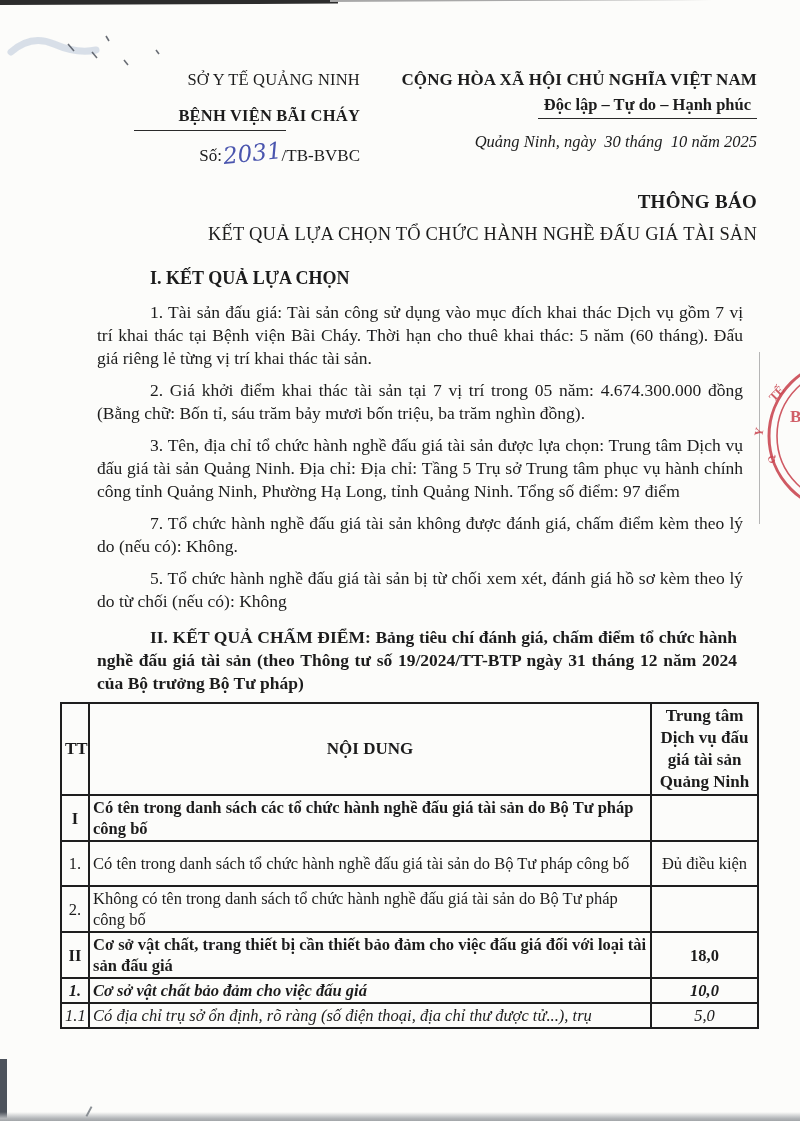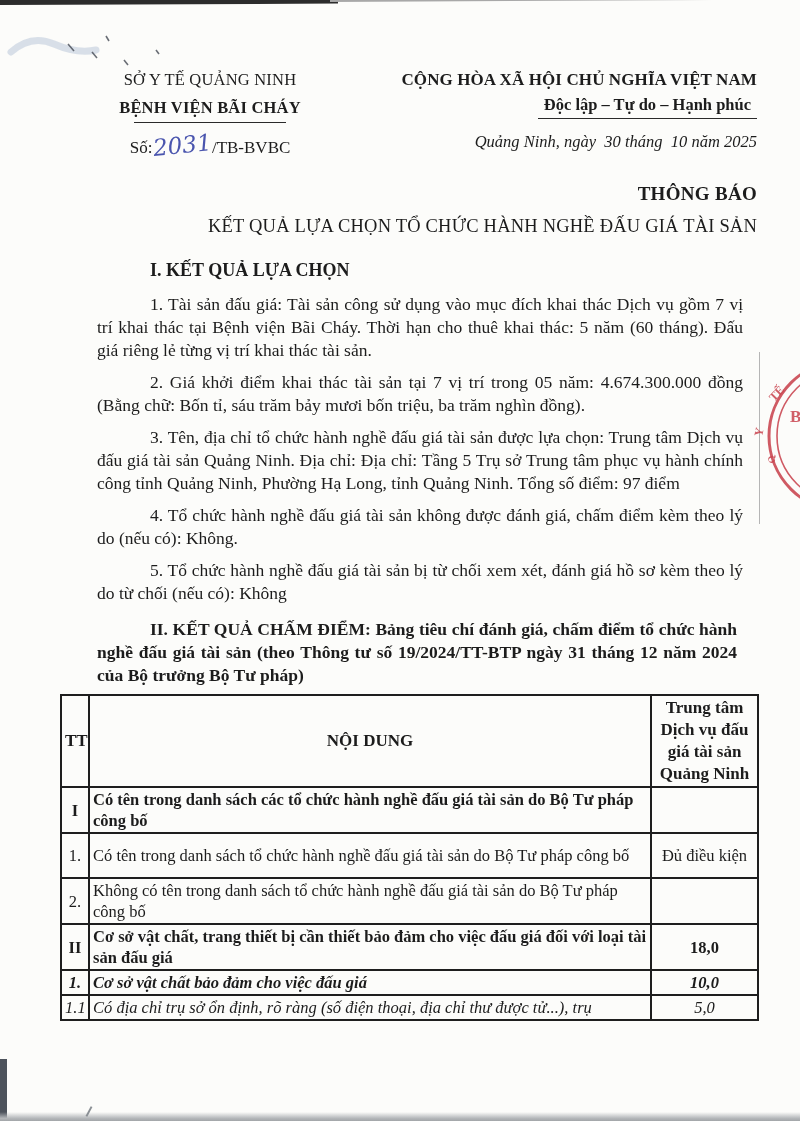--- a/index.html
+++ b/index.html
@@ -19,24 +19,24 @@
   .pen-mark-bottom{position:absolute;left:88px;top:1106px;width:2px;height:11px;background:#8a8f94;
         transform:rotate(28deg);}
 
   
   .seal{position:absolute;right:0;top:362px;width:46px;height:150px;pointer-events:none;}
 
   
   .content{position:absolute;left:60px;top:0;width:697px;}
 
   .hdr{display:flex;margin-top:70px;}
-  .hdr-left{width:300px;text-align:center;}
+  .hdr-left{width:300px;text-align:right;}
   .hdr-right{flex:1;text-align:right;}
   .org-parent{font-size:16.5px;letter-spacing:.2px;}
-  .org-name{font-size:16.5px;font-weight:bold;margin-top:8px;letter-spacing:.2px;}
+  .org-name{font-size:16.5px;font-weight:bold;margin-top:16px;letter-spacing:.2px;}
   .org-underline{width:152px;border-bottom:1.5px solid #2a2a2a;margin:4px auto 0;}
   .doc-number{margin-top:15px;font-size:17px;}
   .hand{display:inline-block;font-style:italic;color:#4a55ae;font-size:23px;line-height:14px;
         transform:rotate(-6deg);margin:0 0 0 1px;font-family:"DejaVu Serif",serif;}
   .country{font-size:17px;font-weight:bold;letter-spacing:.1px;}
   .motto{display:inline-block;font-size:16.5px;font-weight:bold;margin-top:5px;
         padding:0 6px 3px;border-bottom:1.5px solid #2a2a2a;}
   .dateline{margin-top:13px;font-size:16.5px;font-style:italic;white-space:pre;}
 
   .title-block{margin-top:25px;text-align:right;}
@@ -107,21 +107,21 @@
     <div class="title-block">
       <div class="title1">THÔNG BÁO</div>
       <div class="title2">KẾT QUẢ LỰA CHỌN TỔ CHỨC HÀNH NGHỀ ĐẤU GIÁ TÀI SẢN</div>
     </div>
 
     <div class="bodytext">
       <div class="sec1-heading">I. KẾT QUẢ LỰA CHỌN</div>
       <p class="para">1. Tài sản đấu giá: Tài sản công sử dụng vào mục đích khai thác Dịch vụ gồm 7 vị trí khai thác tại Bệnh viện Bãi Cháy. Thời hạn cho thuê khai thác: 5 năm (60 tháng). Đấu giá riêng lẻ từng vị trí khai thác tài sản.</p>
       <p class="para">2. Giá khởi điểm khai thác tài sản tại 7 vị trí trong 05 năm: 4.674.300.000 đồng (Bằng chữ: Bốn tỉ, sáu trăm bảy mươi bốn triệu, ba trăm nghìn đồng).</p>
       <p class="para">3. Tên, địa chỉ tổ chức hành nghề đấu giá tài sản được lựa chọn: Trung tâm Dịch vụ đấu giá tài sản Quảng Ninh. Địa chỉ: Địa chỉ: Tầng 5 Trụ sở Trung tâm phục vụ hành chính công tỉnh Quảng Ninh, Phường Hạ Long, tỉnh Quảng Ninh. Tổng số điểm: 97 điểm</p>
-      <p class="para">4. Tổ chức hành nghề đấu giá tài sản không được đánh giá, chấm điểm kèm theo lý do (nếu có): Không.</p>
+      <p class="para">7. Tổ chức hành nghề đấu giá tài sản không được đánh giá, chấm điểm kèm theo lý do (nếu có): Không.</p>
       <p class="para">5. Tổ chức hành nghề đấu giá tài sản bị từ chối xem xét, đánh giá hồ sơ kèm theo lý do từ chối (nếu có): Không</p>
       <p class="sec2-heading">II. KẾT QUẢ CHẤM ĐIỂM: Bảng tiêu chí đánh giá, chấm điểm tổ chức hành nghề đấu giá tài sản (theo Thông tư số 19/2024/TT-BTP ngày 31 tháng 12 năm 2024 của Bộ trưởng Bộ Tư pháp)</p>
 
       <table class="criteria">
         <colgroup>
             <col style="width:28px">
             <col style="width:562px">
             <col style="width:107px">
           </colgroup>
         <tbody>

